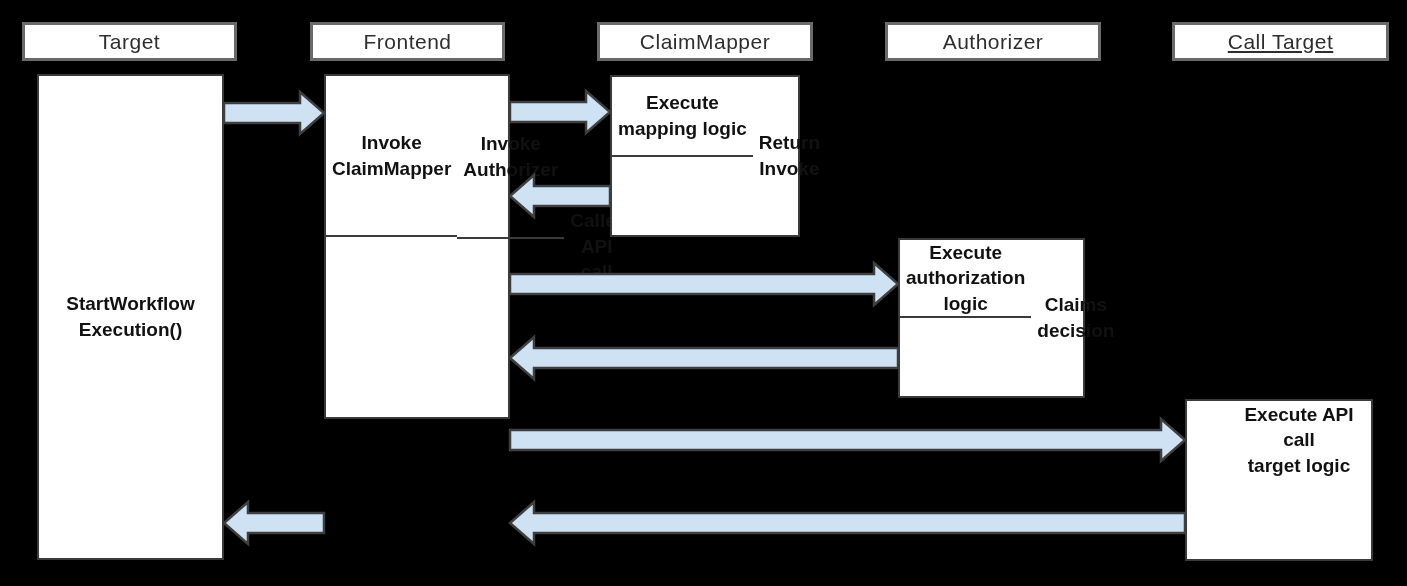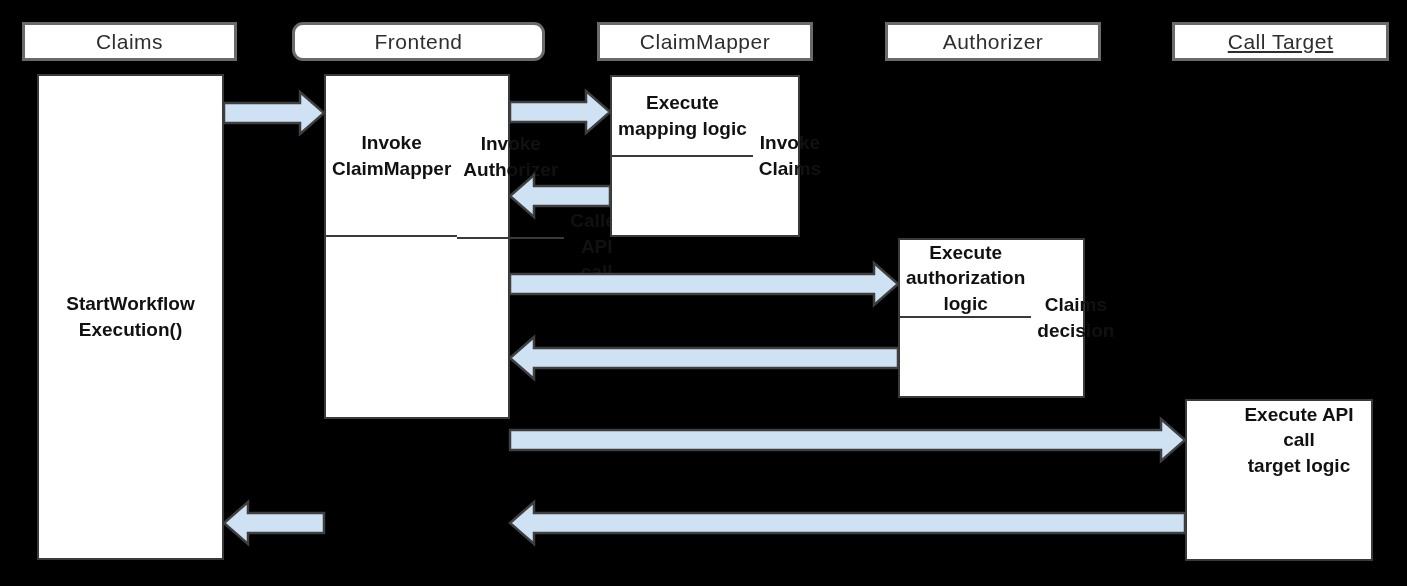--- a/index.html
+++ b/index.html
@@ -32,21 +32,21 @@
     border: 3px solid var(--header-border);
     display: flex;
     align-items: center;
     justify-content: center;
     color: var(--header-text);
     font-size: 21px;
     font-weight: 400;
     letter-spacing: 0.5px;
   }
   .actor-header.caller      { left: 22px;   width: 215px; }
-  .actor-header.frontend    { left: 292px;  width: 253px; border-radius: 11px; }
+  .actor-header.frontend    { left: 310px;  width: 195px; }
   .actor-header.claimmapper { left: 597px;  width: 216px; }
   .actor-header.authorizer  { left: 885px;  width: 216px; }
   .actor-header.calltarget  { left: 1172px; width: 217px; text-decoration: underline; }
 
   .activation {
     position: absolute;
     background: var(--box-fill);
     border: 2px solid var(--box-border);
     display: flex;
   }
@@ -94,21 +94,21 @@
     stroke-width: 2.5;
     stroke-linejoin: miter;
   }
 </style>
 </head>
 <body>
 
 <div class="canvas">
 
   <div class="actor-header caller">
-    <span class="header-label">Claims</span>
+    <span class="header-label">Target</span>
   </div>
   <div class="actor-header frontend">
     <span class="header-label">Frontend</span>
   </div>
   <div class="actor-header claimmapper">
     <span class="header-label">ClaimMapper</span>
   </div>
   <div class="actor-header authorizer">
     <span class="header-label">Authorizer</span>
   </div>
@@ -136,21 +136,21 @@
       <span class="label">Caller API call</span>
     </div>
   </div>
 
   <div class="activation claimmapper">
     <div class="step">
       <span class="label">Execute
 mapping logic</span>
     </div>
     <div class="step">
-      <span class="label">Invoke Claims</span>
+      <span class="label">Return Invoke</span>
     </div>
   </div>
 
   <div class="activation authorizer">
     <div class="step">
       <span class="label">Execute
 authorization
 logic</span>
     </div>
     <div class="step">

